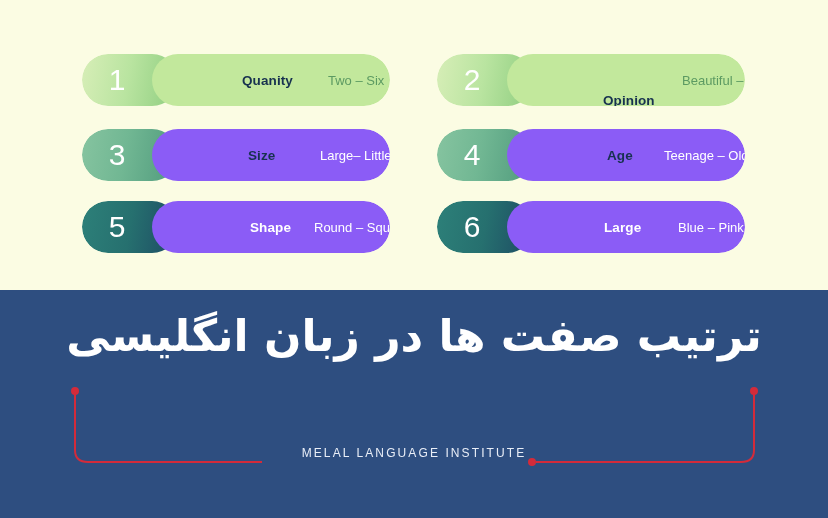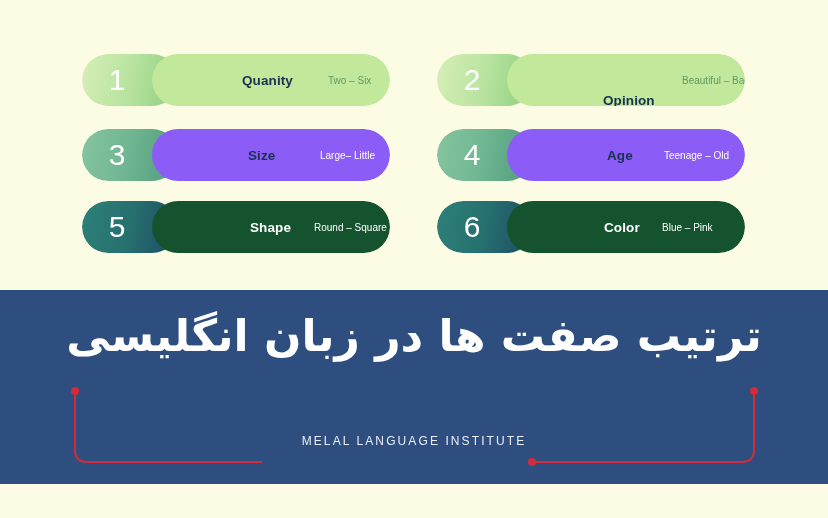--- a/index.html
+++ b/index.html
@@ -98,40 +98,40 @@
   }
   .pill-body .label {
     font-family: "Liberation Sans", sans-serif;
     font-size: 13.5px;
     font-weight: bold;
     letter-spacing: 0.1px;
     white-space: nowrap;
   }
   .pill-body .value {
     font-family: "Liberation Sans", sans-serif;
-    font-size: 10px;
+    font-size: 13px;
     font-weight: normal;
     white-space: nowrap;
   }
 
   
   .tierA .num-badge { background: linear-gradient(100deg, #d7eeb7 0%, #b9e4a0 48%, #8ecd7f 100%); }
   .tierA .pill-body { background: #c2e89c; }
   .tierA .label { color: #17314f; }
   .tierA .value { color: #5c9a62; }
 
   
   .tierB .num-badge { background: linear-gradient(100deg, #86c4a0 0%, #71b793 45%, #4f9a7c 100%); }
   .tierB .pill-body { background: #8b5cf6; }
   .tierB .label { color: #17314f; }
   .tierB .value { color: #ffffff; }
 
   
   .tierC .num-badge { background: linear-gradient(100deg, #2d8079 0%, #26706f 50%, #1d4a63 100%); }
-  .tierC .pill-body { background: #14532d; }
+  .tierC .pill-body { background: #8b5cf6; }
   .tierC .label { color: #ffffff; }
   .tierC .value { color: #ffffff; }
 
   
   .pill-body .label { position: absolute; }
   .pill-body .value { position: absolute; }
 
   .pill.left  .pill-body .label { left: 96px; }
   .pill.left  .pill-body .value { left: 174px; }
   .pill.right .pill-body .label { left: 96px; }
@@ -142,29 +142,29 @@
   .pill.left.r2 .pill-body .label { left: 96px; }
   .pill.left.r2 .pill-body .value { left: 168px; }
   .pill.left.r3 .pill-body .label { left: 98px; }
   .pill.left.r3 .pill-body .value { left: 162px; }
 
   .pill.right.r1 .pill-body .label { left: 96px; margin-top: 40px; }
   .pill.right.r1 .pill-body .value { left: 175px; }
   .pill.right.r2 .pill-body .label { left: 100px; text-align: center; }
   .pill.right.r2 .pill-body .value { left: 157px; }
   .pill.right.r3 .pill-body .label { left: 97px; }
-  .pill.right.r3 .pill-body .value { left: 155px; }
+  .pill.right.r3 .pill-body .value { left: 171px; }
 
   
   .bottom-panel {
     position: absolute;
     left: 0;
     top: 290px;
     width: 828px;
-    height: 194px;
+    height: 228px;
     background: #2e4e80;
     overflow: hidden;
   }
 
   .fa-title {
     position: absolute;
     left: 0;
     top: 18px;
     width: 828px;
     text-align: center;
@@ -183,21 +183,21 @@
     left: 0;
     top: 0;
     width: 828px;
     height: 228px;
     pointer-events: none;
   }
 
   .institute {
     position: absolute;
     left: 0;
-    top: 144px;
+    top: 156px;
     width: 828px;
     text-align: center;
     font-family: "Liberation Sans", sans-serif;
     font-size: 12px;
     font-weight: normal;
     letter-spacing: 2.1px;
     color: #e9eef7;
     white-space: nowrap;
   }
 </style>
@@ -256,21 +256,21 @@
         <span class="label">Shape</span>
         <span class="value">Round – Square</span>
       </div>
     </div>
 
     <div class="pill right r3 tierC">
       <div class="num-badge">
         <span class="num">6</span>
       </div>
       <div class="pill-body">
-        <span class="label">Color</span>
+        <span class="label">Large</span>
         <span class="value">Blue – Pink</span>
       </div>
     </div>
 
   </div>
 
   <div class="bottom-panel">
 
     <div class="fa-title">ترتیب صفت ها در زبان انگلیسی</div>
 

